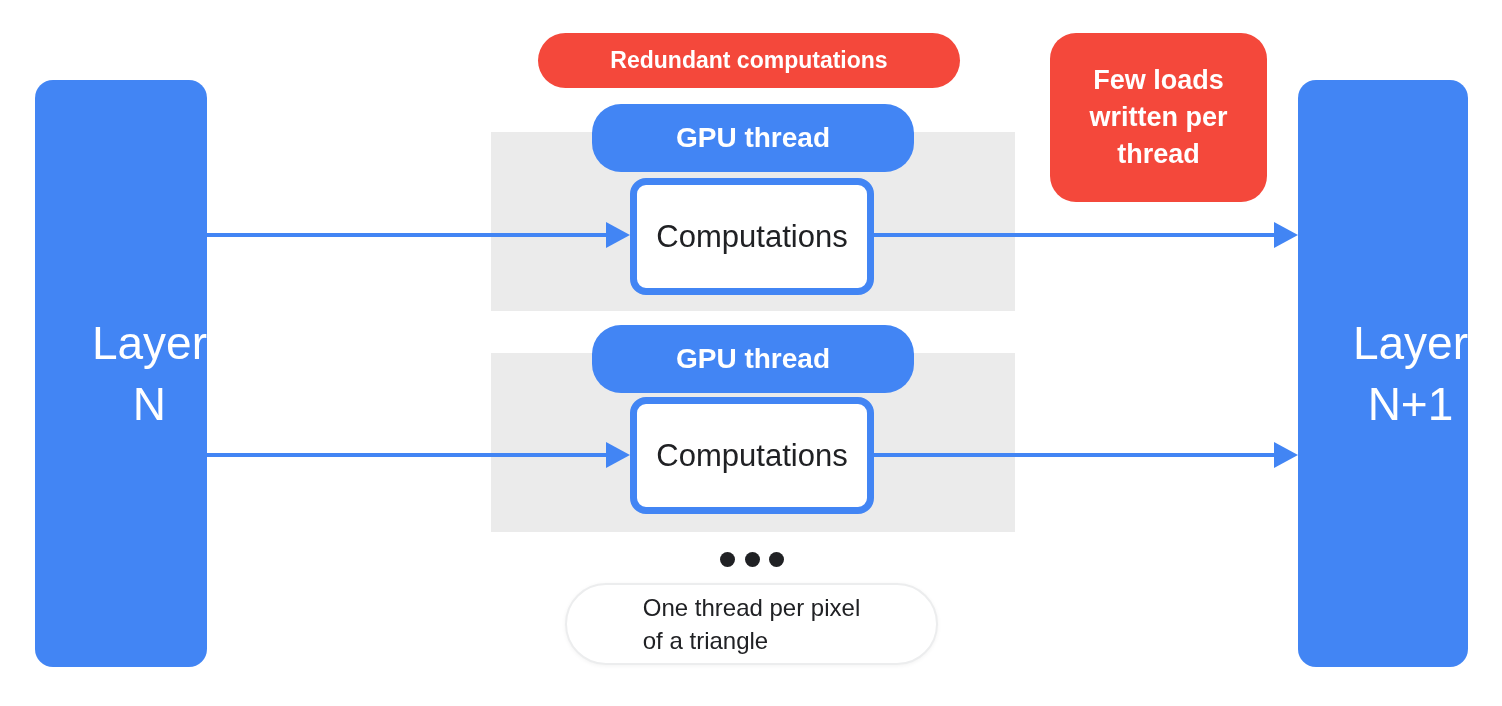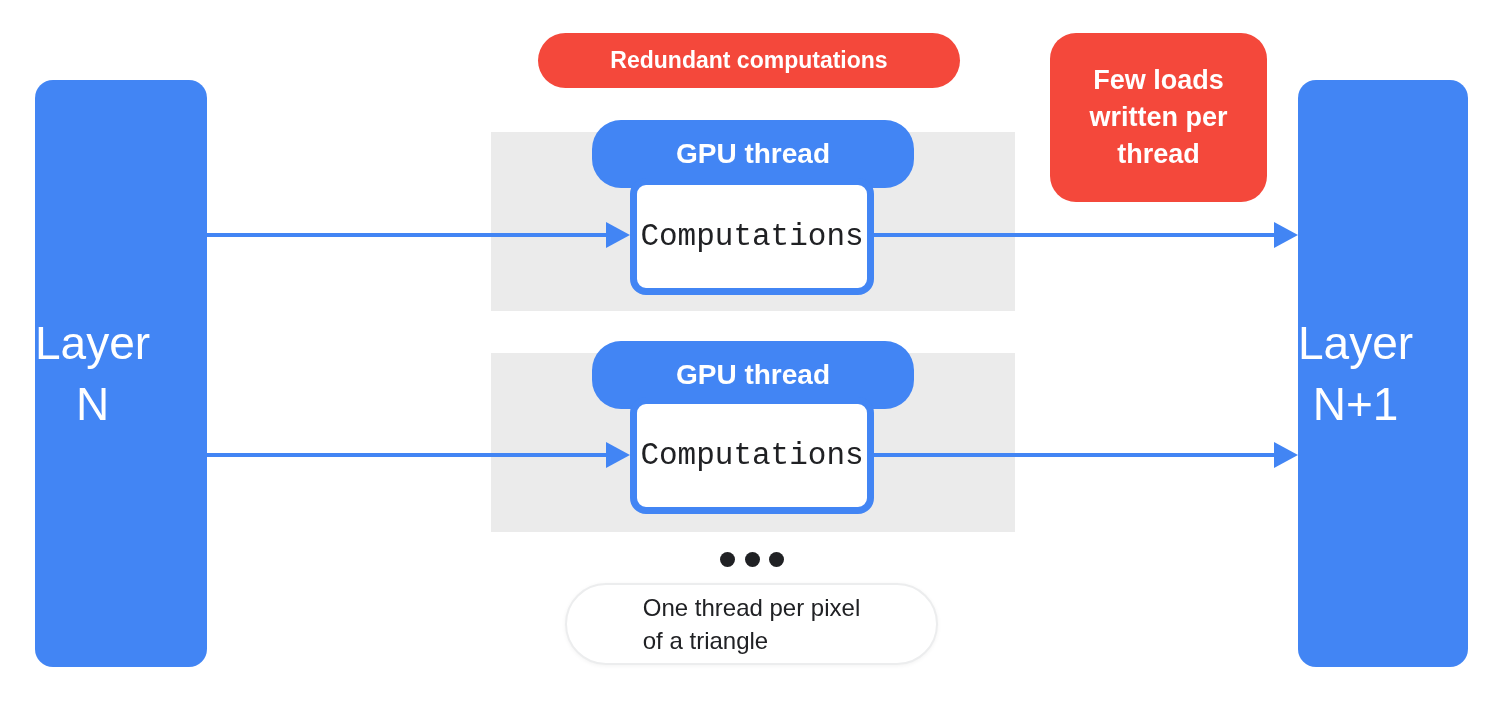--- a/index.html
+++ b/index.html
@@ -11,21 +11,21 @@
     overflow:hidden;
   }
   .ml{white-space:pre-line;}
 
   
   .layer-box{
     position:absolute;
     background:#4285F4;
     border-radius:18px;
     color:#ffffff;
-    display:flex;align-items:center;justify-content:flex-start;
+    display:flex;align-items:center;justify-content:flex-end;
     text-align:center;
     font-size:46px;font-weight:500;line-height:1.32;
   }
   .layer-left{left:35px;top:80px;width:172px;height:587px;}
   .layer-right{left:1298px;top:80px;width:170px;height:587px;}
 
   
   .callout{
     position:absolute;
     background:#F4483B;
@@ -55,35 +55,35 @@
   }
   .thread-panel-1{top:132px;}
   .thread-panel-2{top:353px;}
 
   
   .gpu-pill{
     position:absolute;
     left:592px;width:322px;height:68px;
     background:#4285F4;border-radius:29px;
     color:#ffffff;font-size:28px;font-weight:bold;
-    display:flex;align-items:center;justify-content:center;margin-top:16px;
+    display:flex;align-items:center;justify-content:center;
   }
   .gpu-pill-1{top:104px;}
   .gpu-pill-2{top:325px;}
 
   
   .comp-box{
     position:absolute;
     left:630px;width:244px;height:117px;
     background:#ffffff;
     border:7px solid #4285F4;
     border-radius:16px;
     box-sizing:border-box;
     display:flex;align-items:center;justify-content:center;
-    color:#202124;font-size:31px;font-family:Liberation Mono, monospace;
+    color:#202124;font-size:31px;
   }
   .comp-box-1{top:178px;}
   .comp-box-2{top:397px;}
 
   
   .arrow-line{
     position:absolute;height:4px;background:#4285F4;
   }
   .arrowhead{
     position:absolute;width:0;height:0;

